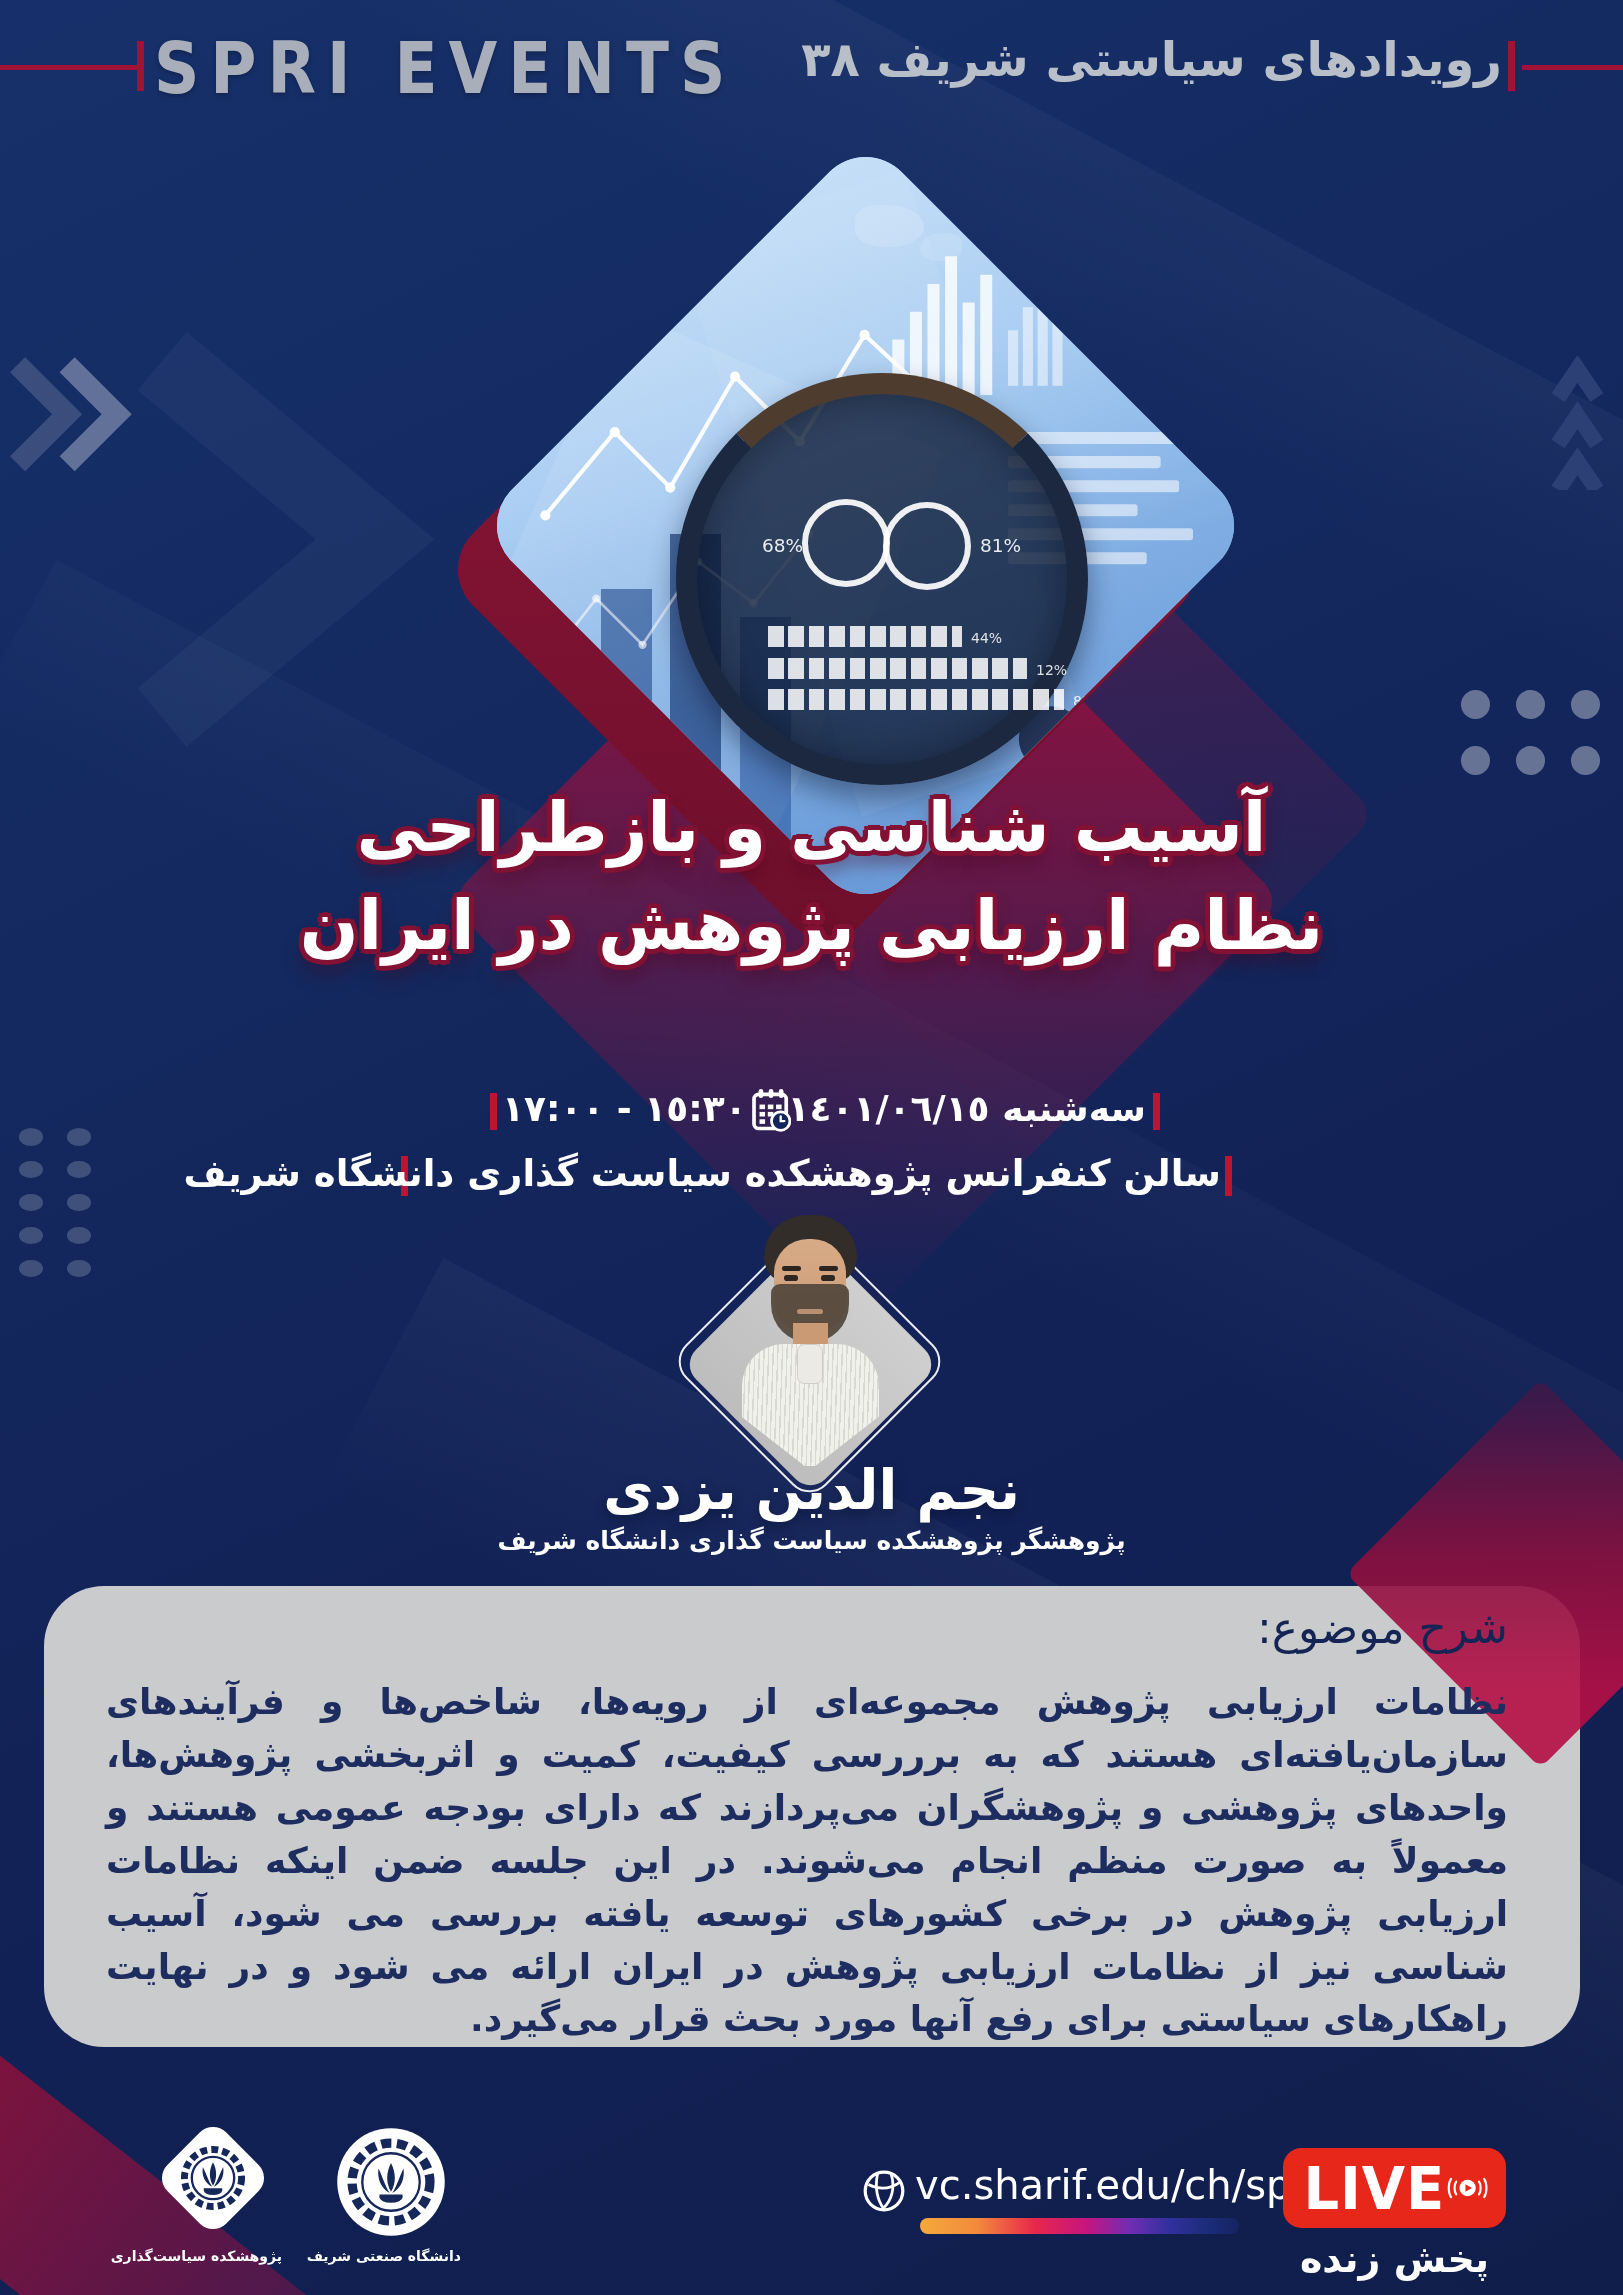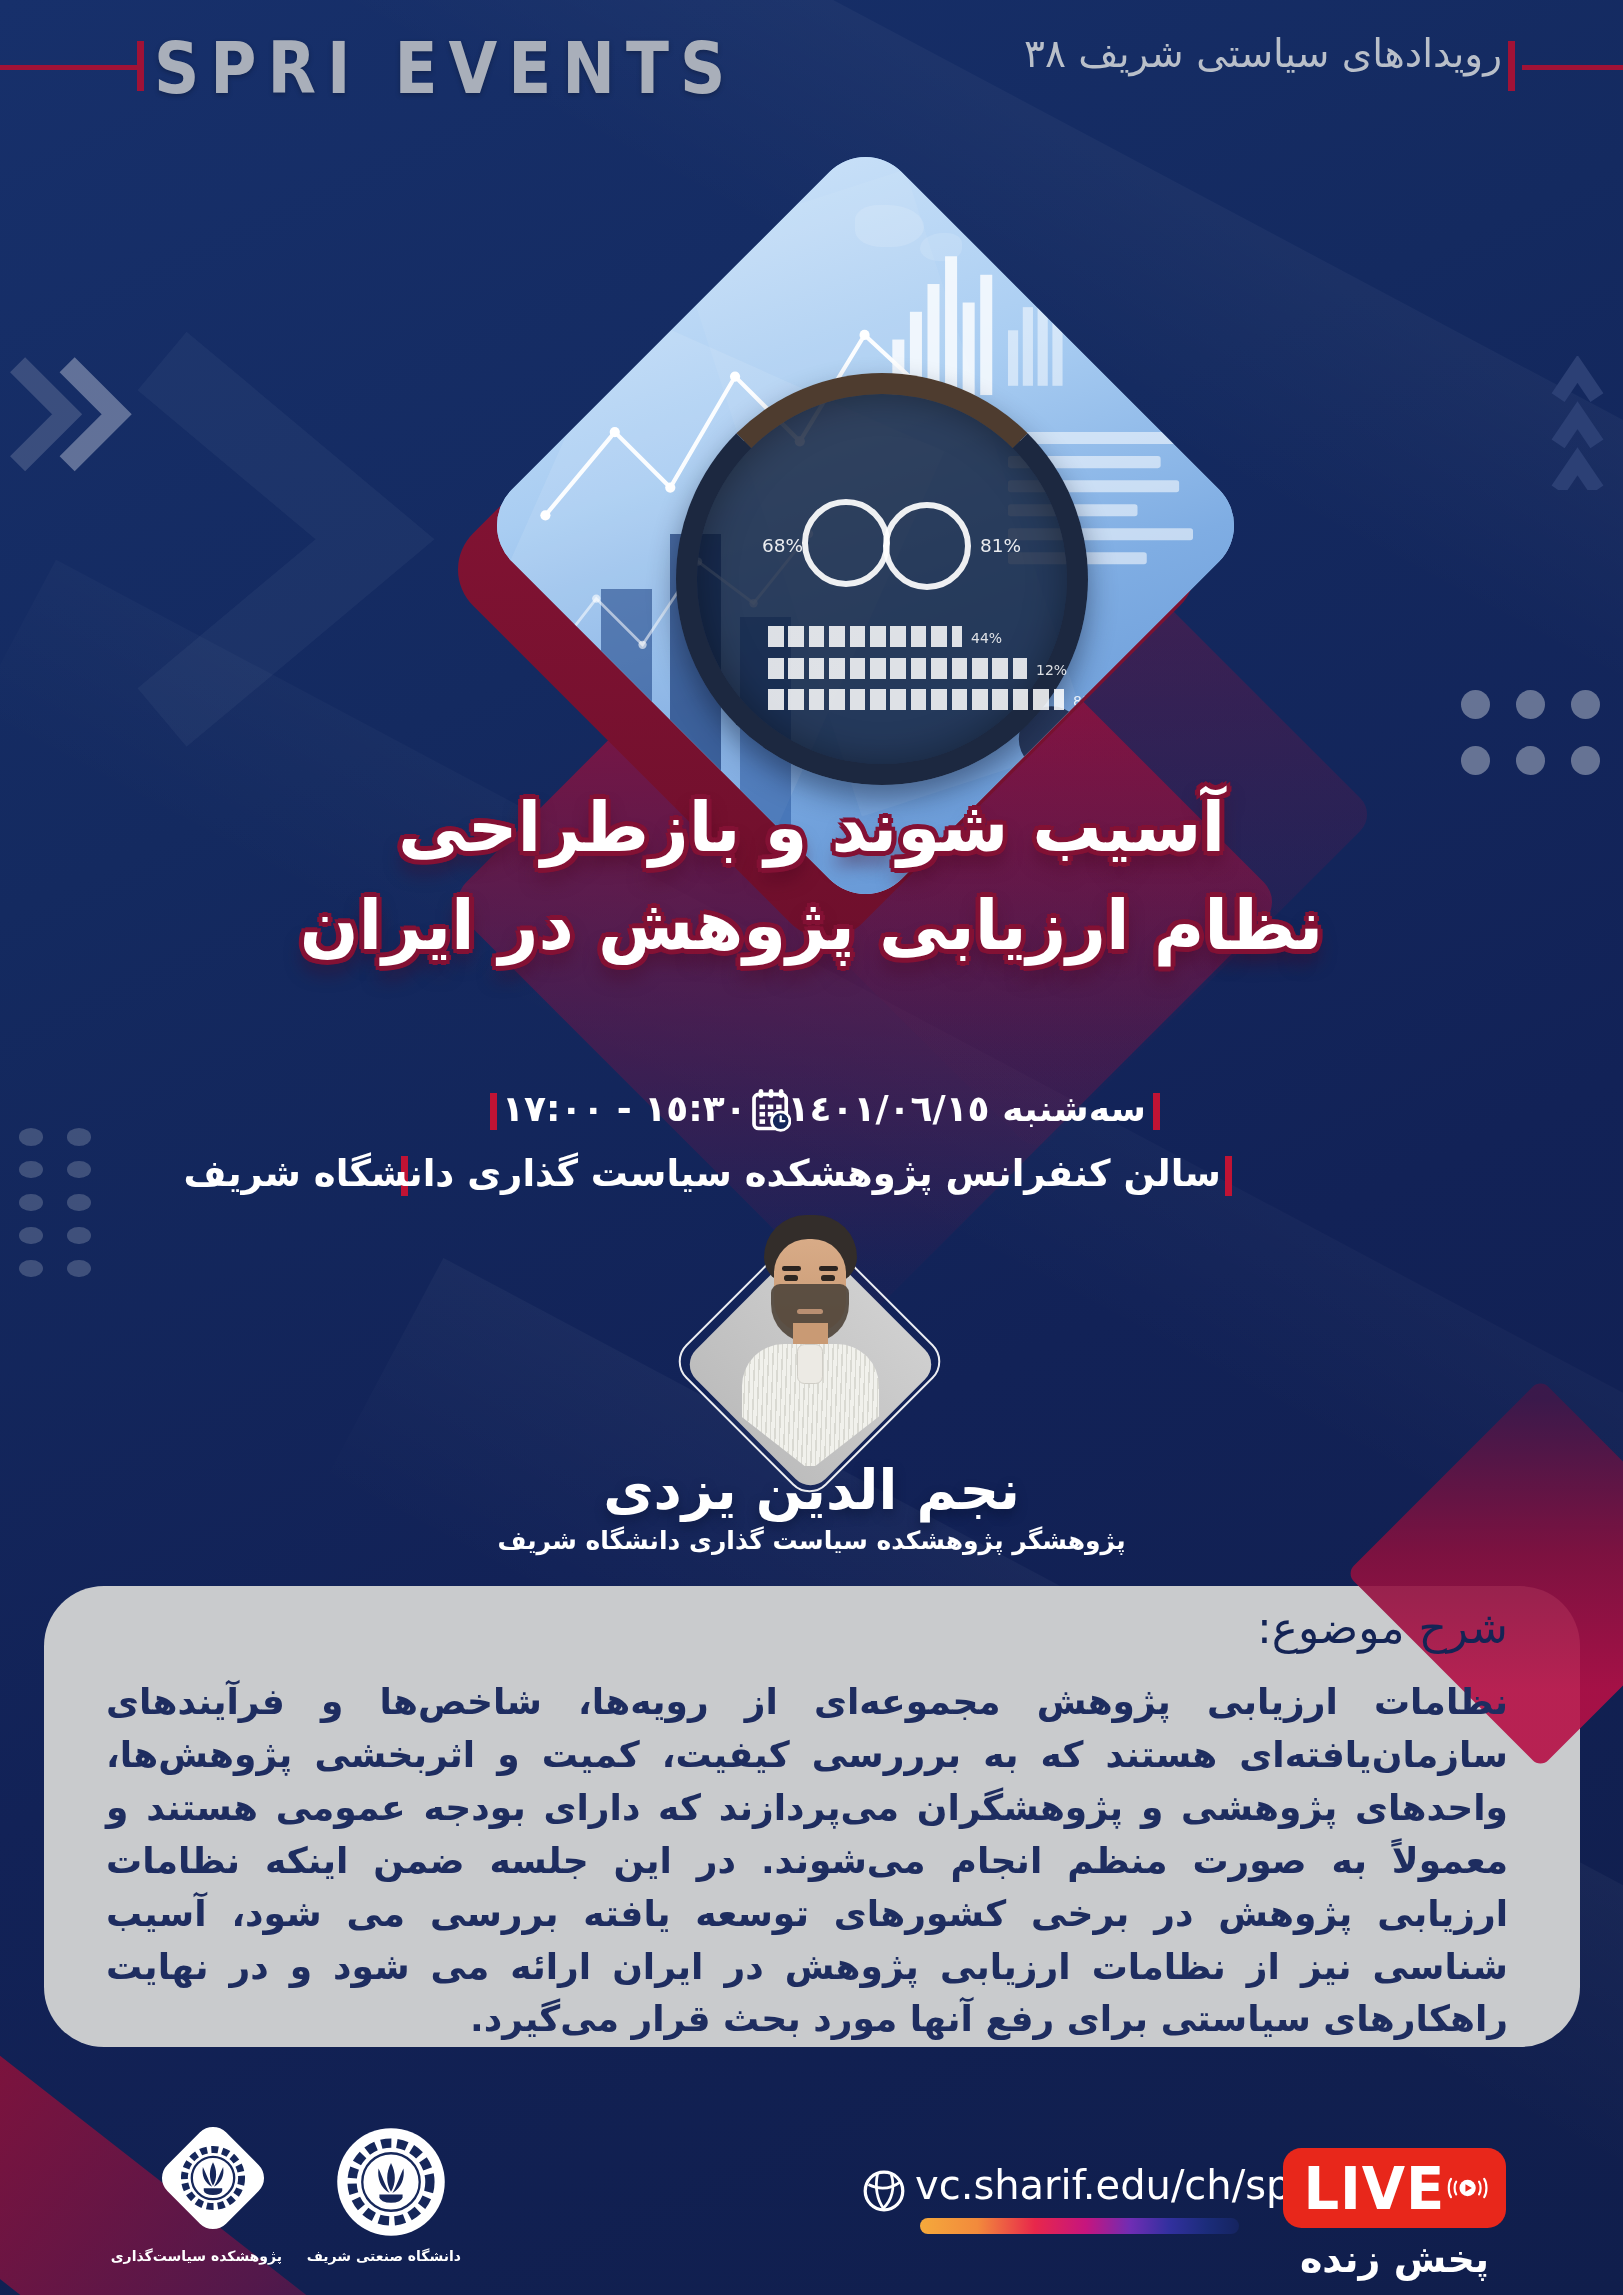--- a/index.html
+++ b/index.html
@@ -15,21 +15,21 @@
   .s3 { left:231px;  top:1851px; width:2591px; height:259px; background:linear-gradient(180deg, rgba(255,255,255,.035), rgba(255,255,255,0)); }
 
   
   .hline { position:absolute; height:4.6px; background:#A01236; top:65px; }
   .hl-left  { left:0; width:138px; }
   .hl-right { left:1522px; width:101px; }
   .vtick-h { position:absolute; width:7.4px; height:50px; top:41px; background:#A01236; }
   .brand { position:absolute; left:154px; top:27px; font-size:63px; font-weight:700;
            letter-spacing:11px; color:#A9AFBA; transform:scaleY(1.14); transform-origin:top left;
            text-shadow:0 1.9px 4.6px rgba(0,0,0,.25); white-space:nowrap; }
-  .series { position:absolute; right:121px; top:31px; font-size:39px; font-weight:400;
+  .series { position:absolute; right:121px; top:31px; font-size:48px; font-weight:700;
             color:#B9BFC9; direction:rtl; white-space:nowrap; }
 
   
   .dots-right { position:absolute; left:1461px; top:690px; display:grid;
                 grid-template-columns:repeat(3,29px); gap:27px 26px; }
   .dots-right span { width:29px; height:29px; border-radius:50%; background:#76819F; opacity:.85; }
   .dots-left { position:absolute; left:19.4px; top:1128px; display:grid;
                grid-template-columns:repeat(2,24px); gap:15.3px 24px; }
   .dots-left span { width:24px; height:17.6px; border-radius:50%; background:#45557E; opacity:.9; }
 
@@ -246,21 +246,21 @@
       <div class="gauge-label" style="left:504px; top:399px;">81%</div>
       <div class="segrow" style="left:292px; top:490px; width:194px;"></div>
       <div class="segrow-label" style="left:495px; top:494px;">44%</div>
       <div class="segrow" style="left:292px; top:522px; width:259px;"></div>
       <div class="segrow-label" style="left:560px; top:526px;">12%</div>
       <div class="segrow" style="left:292px; top:553px; width:296px;"></div>
       <div class="segrow-label" style="left:597px; top:557px;">81%</div>
     </div>
   </div>
 
-  <div class="title-line t1">آسیب شوند و بازطراحی</div>
+  <div class="title-line t1">آسیب شناسی و بازطراحی</div>
   <div class="title-line t2">نظام ارزیابی پژوهش در ایران</div>
 
   <div class="vtick" style="left:490px; top:1093px; height:37px;"></div>
   <div class="sched-text" style="left:502px; top:1088px; width:236px; text-align:center; font-size:36px;" dir="ltr">١٥:٣٠ - ١٧:٠٠</div>
   <svg class="abs" style="left:752px; top:1088px;" width="39" height="46" viewBox="0 0 84 100">
     <rect x="4" y="14" width="70" height="74" rx="10" fill="none" stroke="#fff" stroke-width="8"></rect>
     <rect x="14" y="2" width="10" height="20" rx="5" fill="#fff"></rect>
     <rect x="36" y="2" width="10" height="20" rx="5" fill="#fff"></rect>
     <rect x="58" y="2" width="10" height="20" rx="5" fill="#fff"></rect>
     <g fill="#fff">

